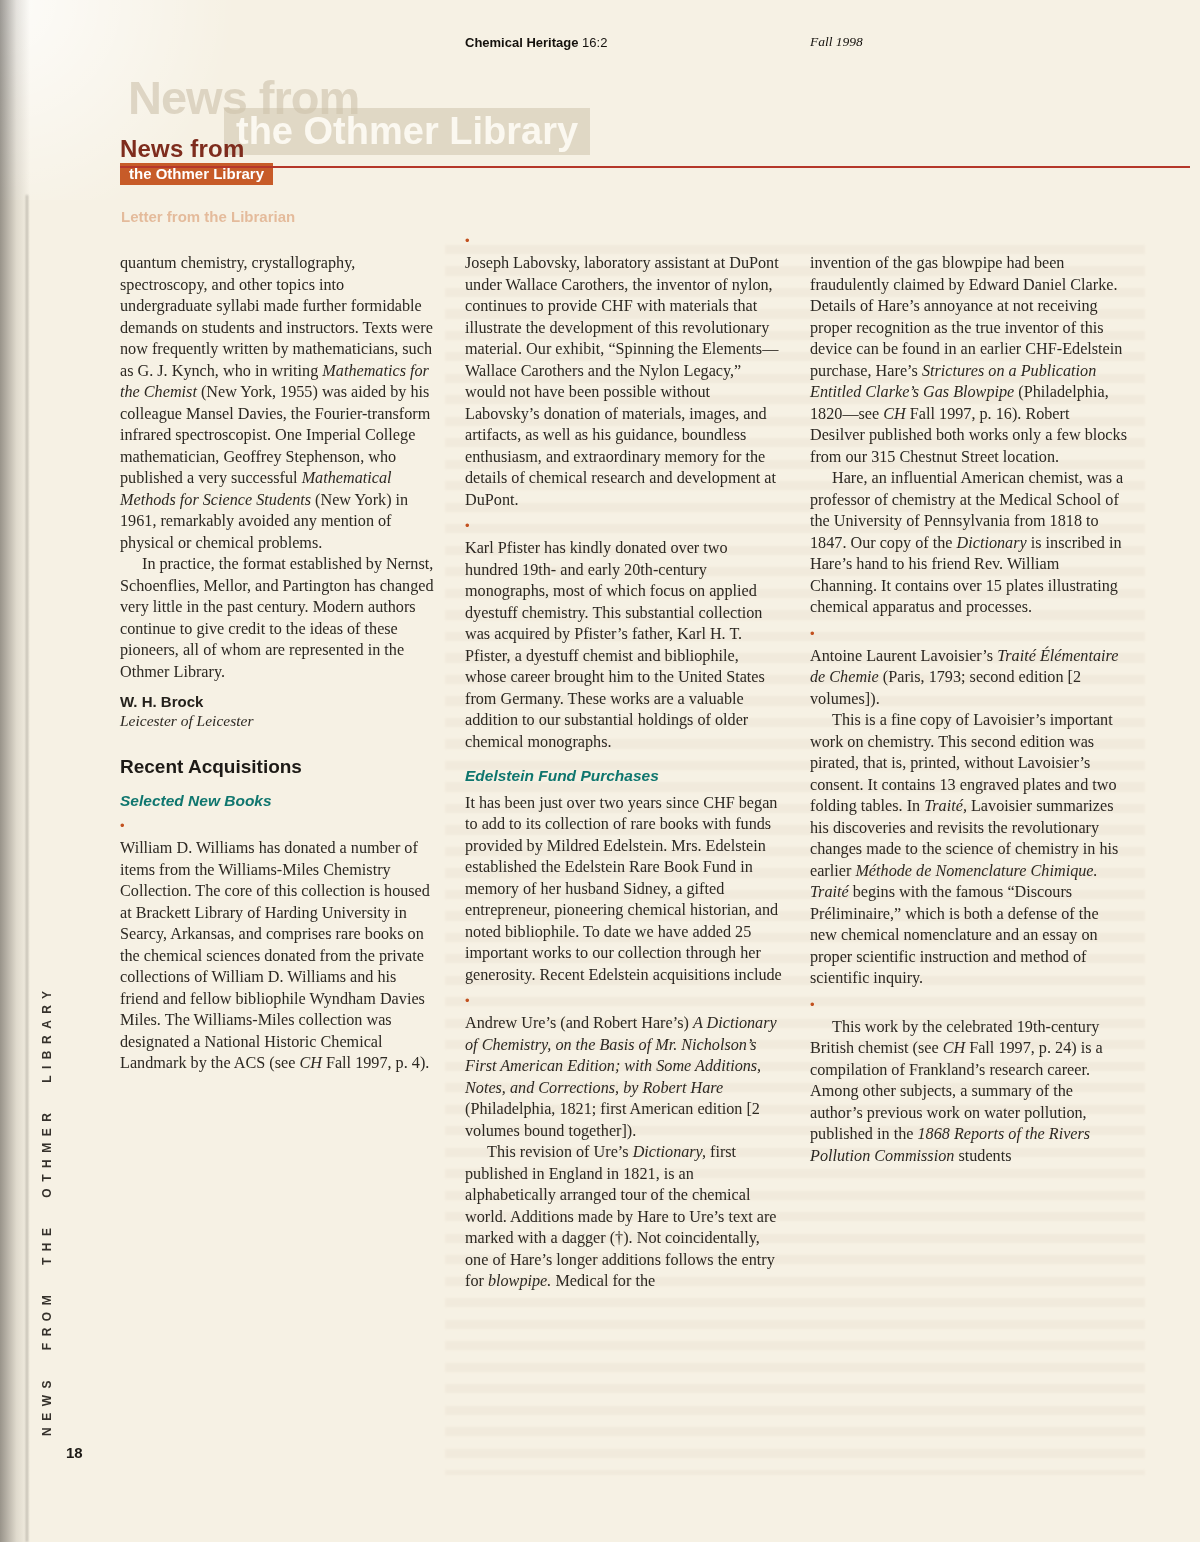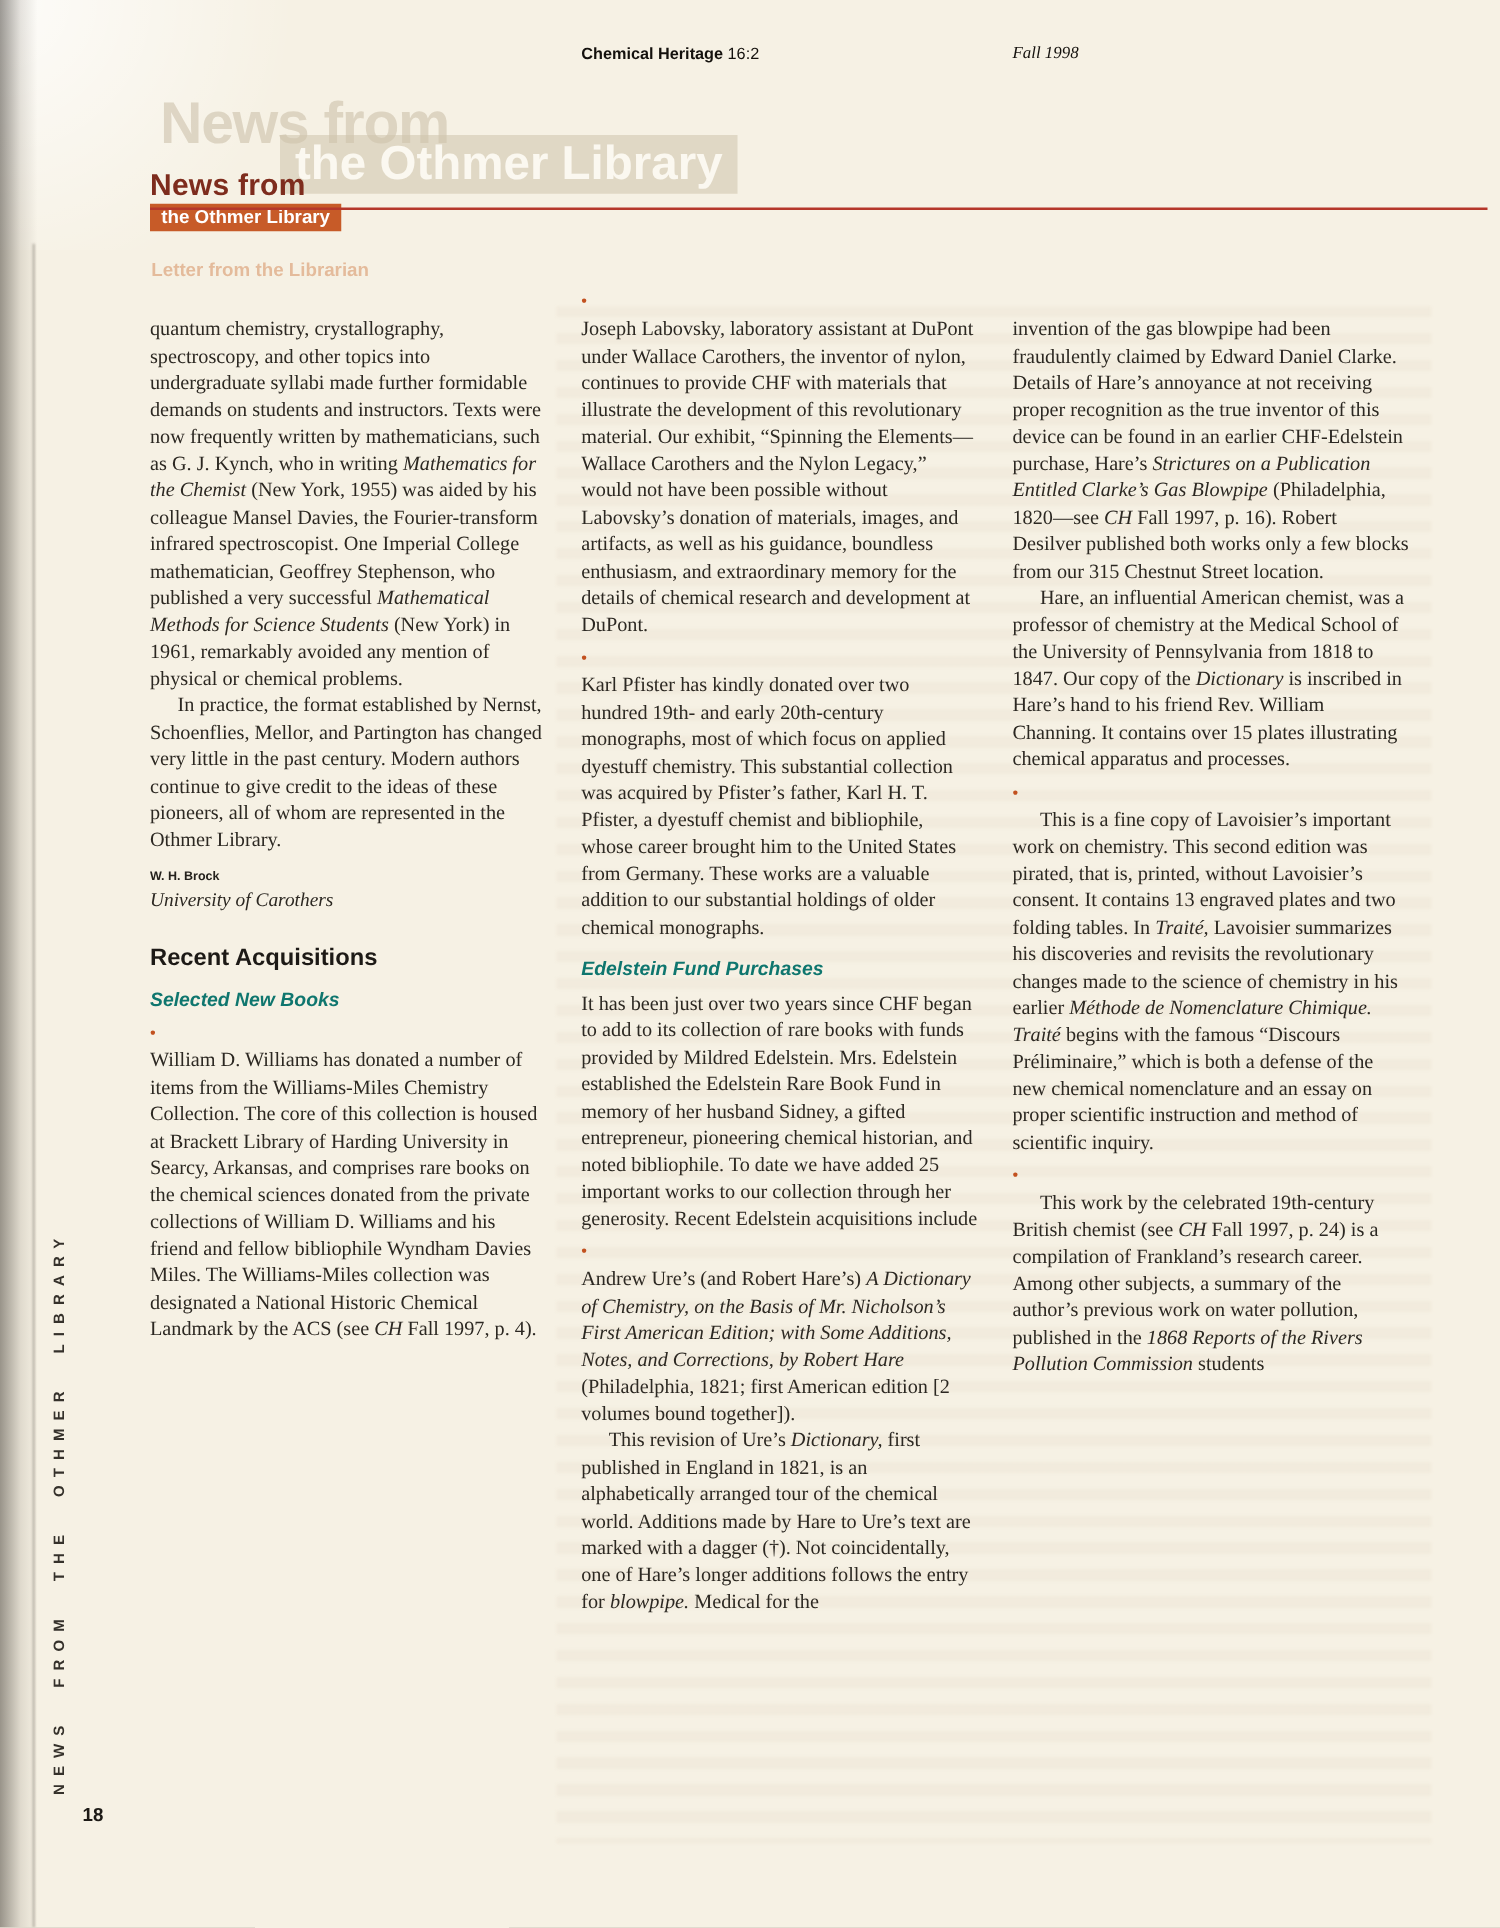--- a/index.html
+++ b/index.html
@@ -56,21 +56,21 @@
   .para.indent { text-indent: 22px; }
   .bullet { font-family: "Liberation Sans", sans-serif; color: #c2511f;
     font-size: 13px; line-height: 17px; margin: 6px 0 4px; }
   .col > .bullet:first-child { margin-top: 0; }
   .heading { font-family: "Liberation Sans", sans-serif; font-weight: bold;
     font-size: 19px; color: #1d1a16; margin: 26px 0 10px; }
   .subheading { font-family: "Liberation Sans", sans-serif; font-weight: bold;
     font-style: italic; font-size: 15.5px; color: #0f766e; margin: 12px 0 6px; }
   .signature { margin-top: 10px; }
   .sig-name { font-family: "Liberation Sans", sans-serif; font-weight: bold;
-    font-size: 10px; color: #24211c; line-height: 18px; }
+    font-size: 15px; color: #24211c; line-height: 18px; }
   .sig-affil { font-style: italic; font-size: 15.5px; line-height: 19px; }
 
   
   .sidebar-vert { position: absolute; left: 40px; top: 1436px;
     transform: rotate(-90deg); transform-origin: 0 0; white-space: nowrap;
     font-family: "Liberation Sans", sans-serif; font-weight: bold; font-size: 12px;
     letter-spacing: 6.5px; word-spacing: 14px; color: #35312b; }
   .page-num { position: absolute; left: 30px; top: 1444px;
     font-family: "Liberation Sans", sans-serif; font-weight: bold; font-size: 15px; color: #1d1a16; padding-left: 36px; }
 </style>
@@ -99,21 +99,21 @@
 
   <div class="ghost-letter">Letter from the Librarian</div>
 
   <div class="bleed"></div>
 
   <div class="col col1 pad-top">
       <p class="para"><span>quantum chemistry, crystallography, spectroscopy, and other topics into undergraduate syllabi made further formidable demands on students and instructors. Texts were now frequently written by mathematicians, such as G. J. Kynch, who in writing </span><i>Mathematics for the Chemist</i><span> (New York, 1955) was aided by his colleague Mansel Davies, the Fourier-transform infrared spectroscopist. One Imperial College mathematician, Geoffrey Stephenson, who published a very successful </span><i>Mathematical Methods for Science Students</i><span> (New York) in 1961, remarkably avoided any mention of physical or chemical problems.</span></p>
       <p class="para indent"><span>In practice, the format established by Nernst, Schoenflies, Mellor, and Partington has changed very little in the past century. Modern authors continue to give credit to the ideas of these pioneers, all of whom are represented in the Othmer Library.</span></p>
       <div class="signature">
         <div class="sig-name">W. H. Brock</div>
-        <div class="sig-affil">University of Carothers</div>
+        <div class="sig-affil">Leicester of Leicester</div>
       </div>
       <div class="heading">Recent Acquisitions</div>
       <div class="subheading">Selected New Books</div>
       <div class="bullet">•</div>
       <p class="para"><span>William D. Williams has donated a number of items from the Williams-Miles Chemistry Collection. The core of this collection is housed at Brackett Library of Harding University in Searcy, Arkansas, and comprises rare books on the chemical sciences donated from the private collections of William D. Williams and his friend and fellow bibliophile Wyndham Davies Miles. The Williams-Miles collection was designated a National Historic Chemical Landmark by the ACS (see </span><i>CH</i><span> Fall 1997, p. 4).</span></p>
     </div>
   <div class="col col2">
       <div class="bullet">•</div>
       <p class="para"><span>Joseph Labovsky, laboratory assistant at DuPont under Wallace Carothers, the inventor of nylon, continues to provide CHF with materials that illustrate the development of this revolutionary material. Our exhibit, “Spinning the Elements—Wallace Carothers and the Nylon Legacy,” would not have been possible without Labovsky’s donation of materials, images, and artifacts, as well as his guidance, boundless enthusiasm, and extraordinary memory for the details of chemical research and development at DuPont.</span></p>
       <div class="bullet">•</div>
@@ -121,20 +121,21 @@
       <div class="subheading">Edelstein Fund Purchases</div>
       <p class="para"><span>It has been just over two years since CHF began to add to its collection of rare books with funds provided by Mildred Edelstein. Mrs. Edelstein established the Edelstein Rare Book Fund in memory of her husband Sidney, a gifted entrepreneur, pioneering chemical historian, and noted bibliophile. To date we have added 25 important works to our collection through her generosity. Recent Edelstein acquisitions include</span></p>
       <div class="bullet">•</div>
       <p class="para"><span>Andrew Ure’s (and Robert Hare’s) </span><i>A Dictionary of Chemistry, on the Basis of Mr. Nicholson’s First American Edition; with Some Additions, Notes, and Corrections, by Robert Hare</i><span> (Philadelphia, 1821; first American edition [2 volumes bound together]).</span></p>
       <p class="para indent"><span>This revision of Ure’s </span><i>Dictionary,</i><span> first published in England in 1821, is an alphabetically arranged tour of the chemical world. Additions made by Hare to Ure’s text are marked with a dagger (†). Not coincidentally, one of Hare’s longer additions follows the entry for </span><i>blowpipe.</i><span> Medical for the</span></p>
     </div>
   <div class="col col3 pad-top">
       <p class="para"><span>invention of the gas blowpipe had been fraudulently claimed by Edward Daniel Clarke. Details of Hare’s annoyance at not receiving proper recognition as the true inventor of this device can be found in an earlier CHF-Edelstein purchase, Hare’s </span><i>Strictures on a Publication Entitled Clarke’s Gas Blowpipe</i><span> (Philadelphia, 1820—see </span><i>CH</i><span> Fall 1997, p. 16). Robert Desilver published both works only a few blocks from our 315 Chestnut Street location.</span></p>
       <p class="para indent"><span>Hare, an influential American chemist, was a professor of chemistry at the Medical School of the University of Pennsylvania from 1818 to 1847. Our copy of the </span><i>Dictionary</i><span> is inscribed in Hare’s hand to his friend Rev. William Channing. It contains over 15 plates illustrating chemical apparatus and processes.</span></p>
       <div class="bullet">•</div>
+      <p class="para"><span>Antoine Laurent Lavoisier’s </span><i>Traité Élémentaire de Chemie</i><span> (Paris, 1793; second edition [2 volumes]).</span></p>
       <p class="para indent"><span>This is a fine copy of Lavoisier’s important work on chemistry. This second edition was pirated, that is, printed, without Lavoisier’s consent. It contains 13 engraved plates and two folding tables. In </span><i>Traité,</i><span> Lavoisier summarizes his discoveries and revisits the revolutionary changes made to the science of chemistry in his earlier </span><i>Méthode de Nomenclature Chimique. Traité</i><span> begins with the famous “Discours Préliminaire,” which is both a defense of the new chemical nomenclature and an essay on proper scientific instruction and method of scientific inquiry.</span></p>
       <div class="bullet">•</div>
       <p class="para indent"><span>This work by the celebrated 19th-century British chemist (see </span><i>CH</i><span> Fall 1997, p. 24) is a compilation of Frankland’s research career. Among other subjects, a summary of the author’s previous work on water pollution, published in the </span><i>1868 Reports of the Rivers Pollution Commission</i><span> students</span></p>
     </div>
 
   <div class="sidebar-vert">NEWS FROM THE OTHMER LIBRARY</div>
   <div class="page-num">18</div>
 
 </div>
 

